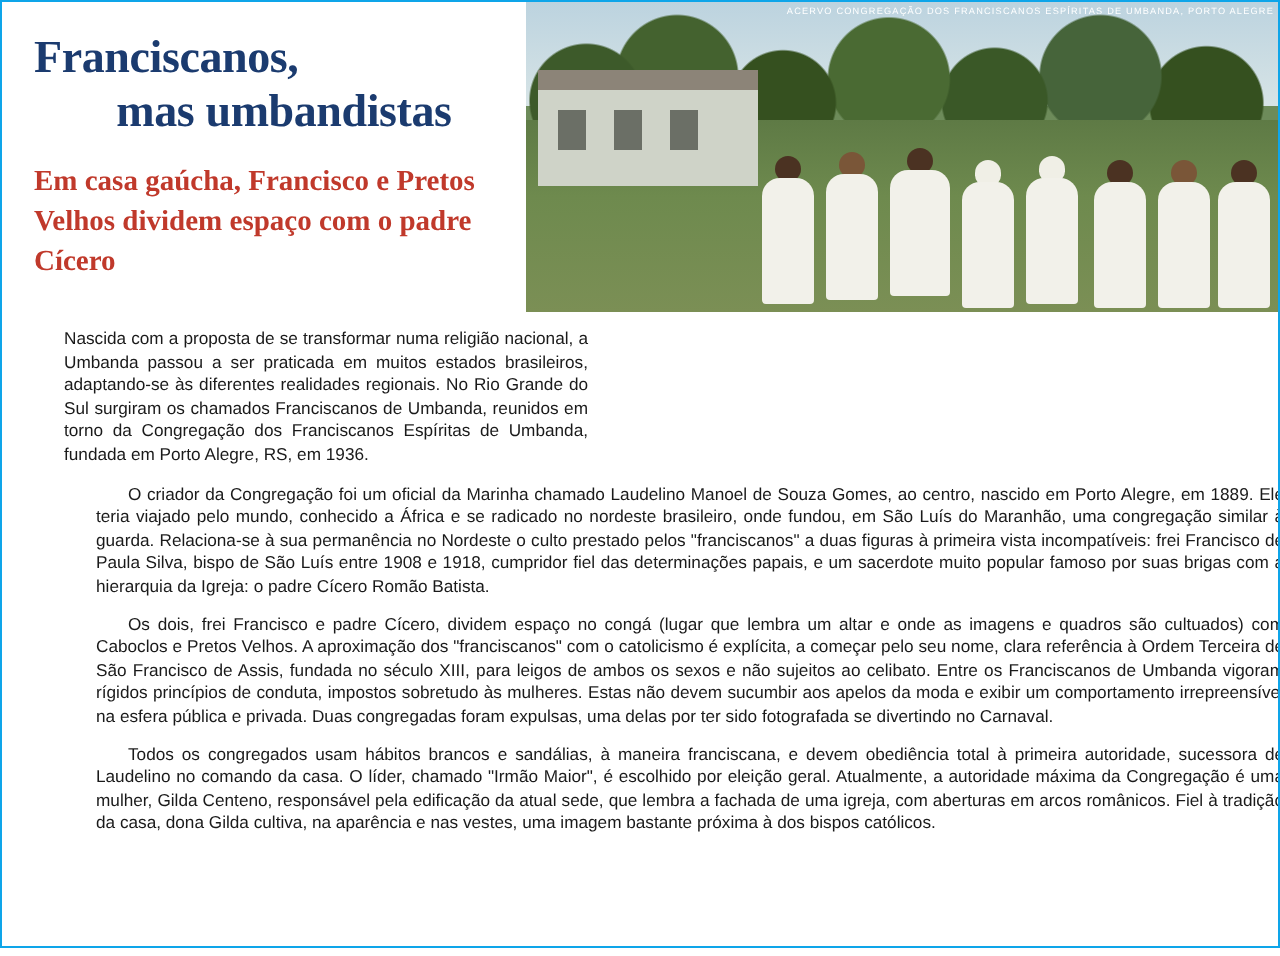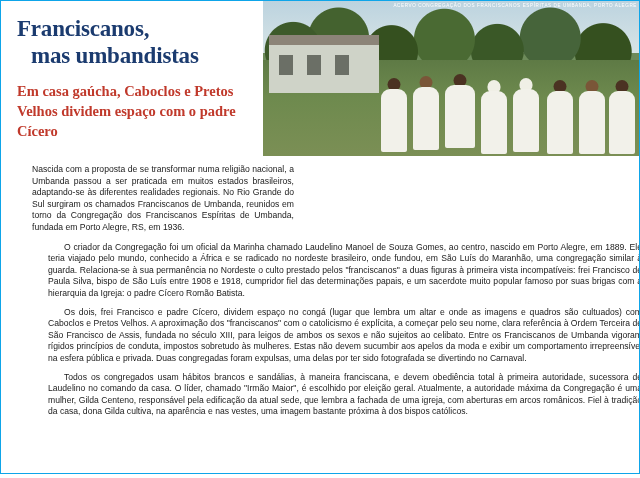--- a/index.html
+++ b/index.html
@@ -44,20 +44,21 @@
     font-family: "Liberation Serif", serif;
     font-weight: bold;
     font-size: 23px;
     line-height: 27px;
     letter-spacing: -0.2px;
     margin: 0 0 12px 0;
   }
   .headline .l2 {
     display: block;
     padding-left: 14px;
+    text-align: center;
   }
   .subhead {
     color: #c0392b;
     font-family: "Liberation Serif", serif;
     font-weight: bold;
     font-size: 14.5px;
     line-height: 20px;
     margin: 0;
   }
   .photo {
@@ -176,21 +177,21 @@
 
 <div class="page">
 
   <div class="top">
 
     <div class="headline-block">
       <div class="headline">
         <span>Franciscanos,</span>
         <span class="l2">mas umbandistas</span>
       </div>
-      <div class="subhead">Em casa gaúcha, Caboclos e Pretos Velhos dividem espaço com o padre Cícero</div>
+      <div class="subhead">Em casa gaúcha, Francisco e Pretos Velhos dividem espaço com o padre Cícero</div>
     </div>
 
     <div class="photo">
       <div class="sky"></div>
       <div class="trees"></div>
       <div class="ground"></div>
       <div class="house"></div>
 
       <div class="figure dark" style="left:118px;">
         <div class="head"></div>

